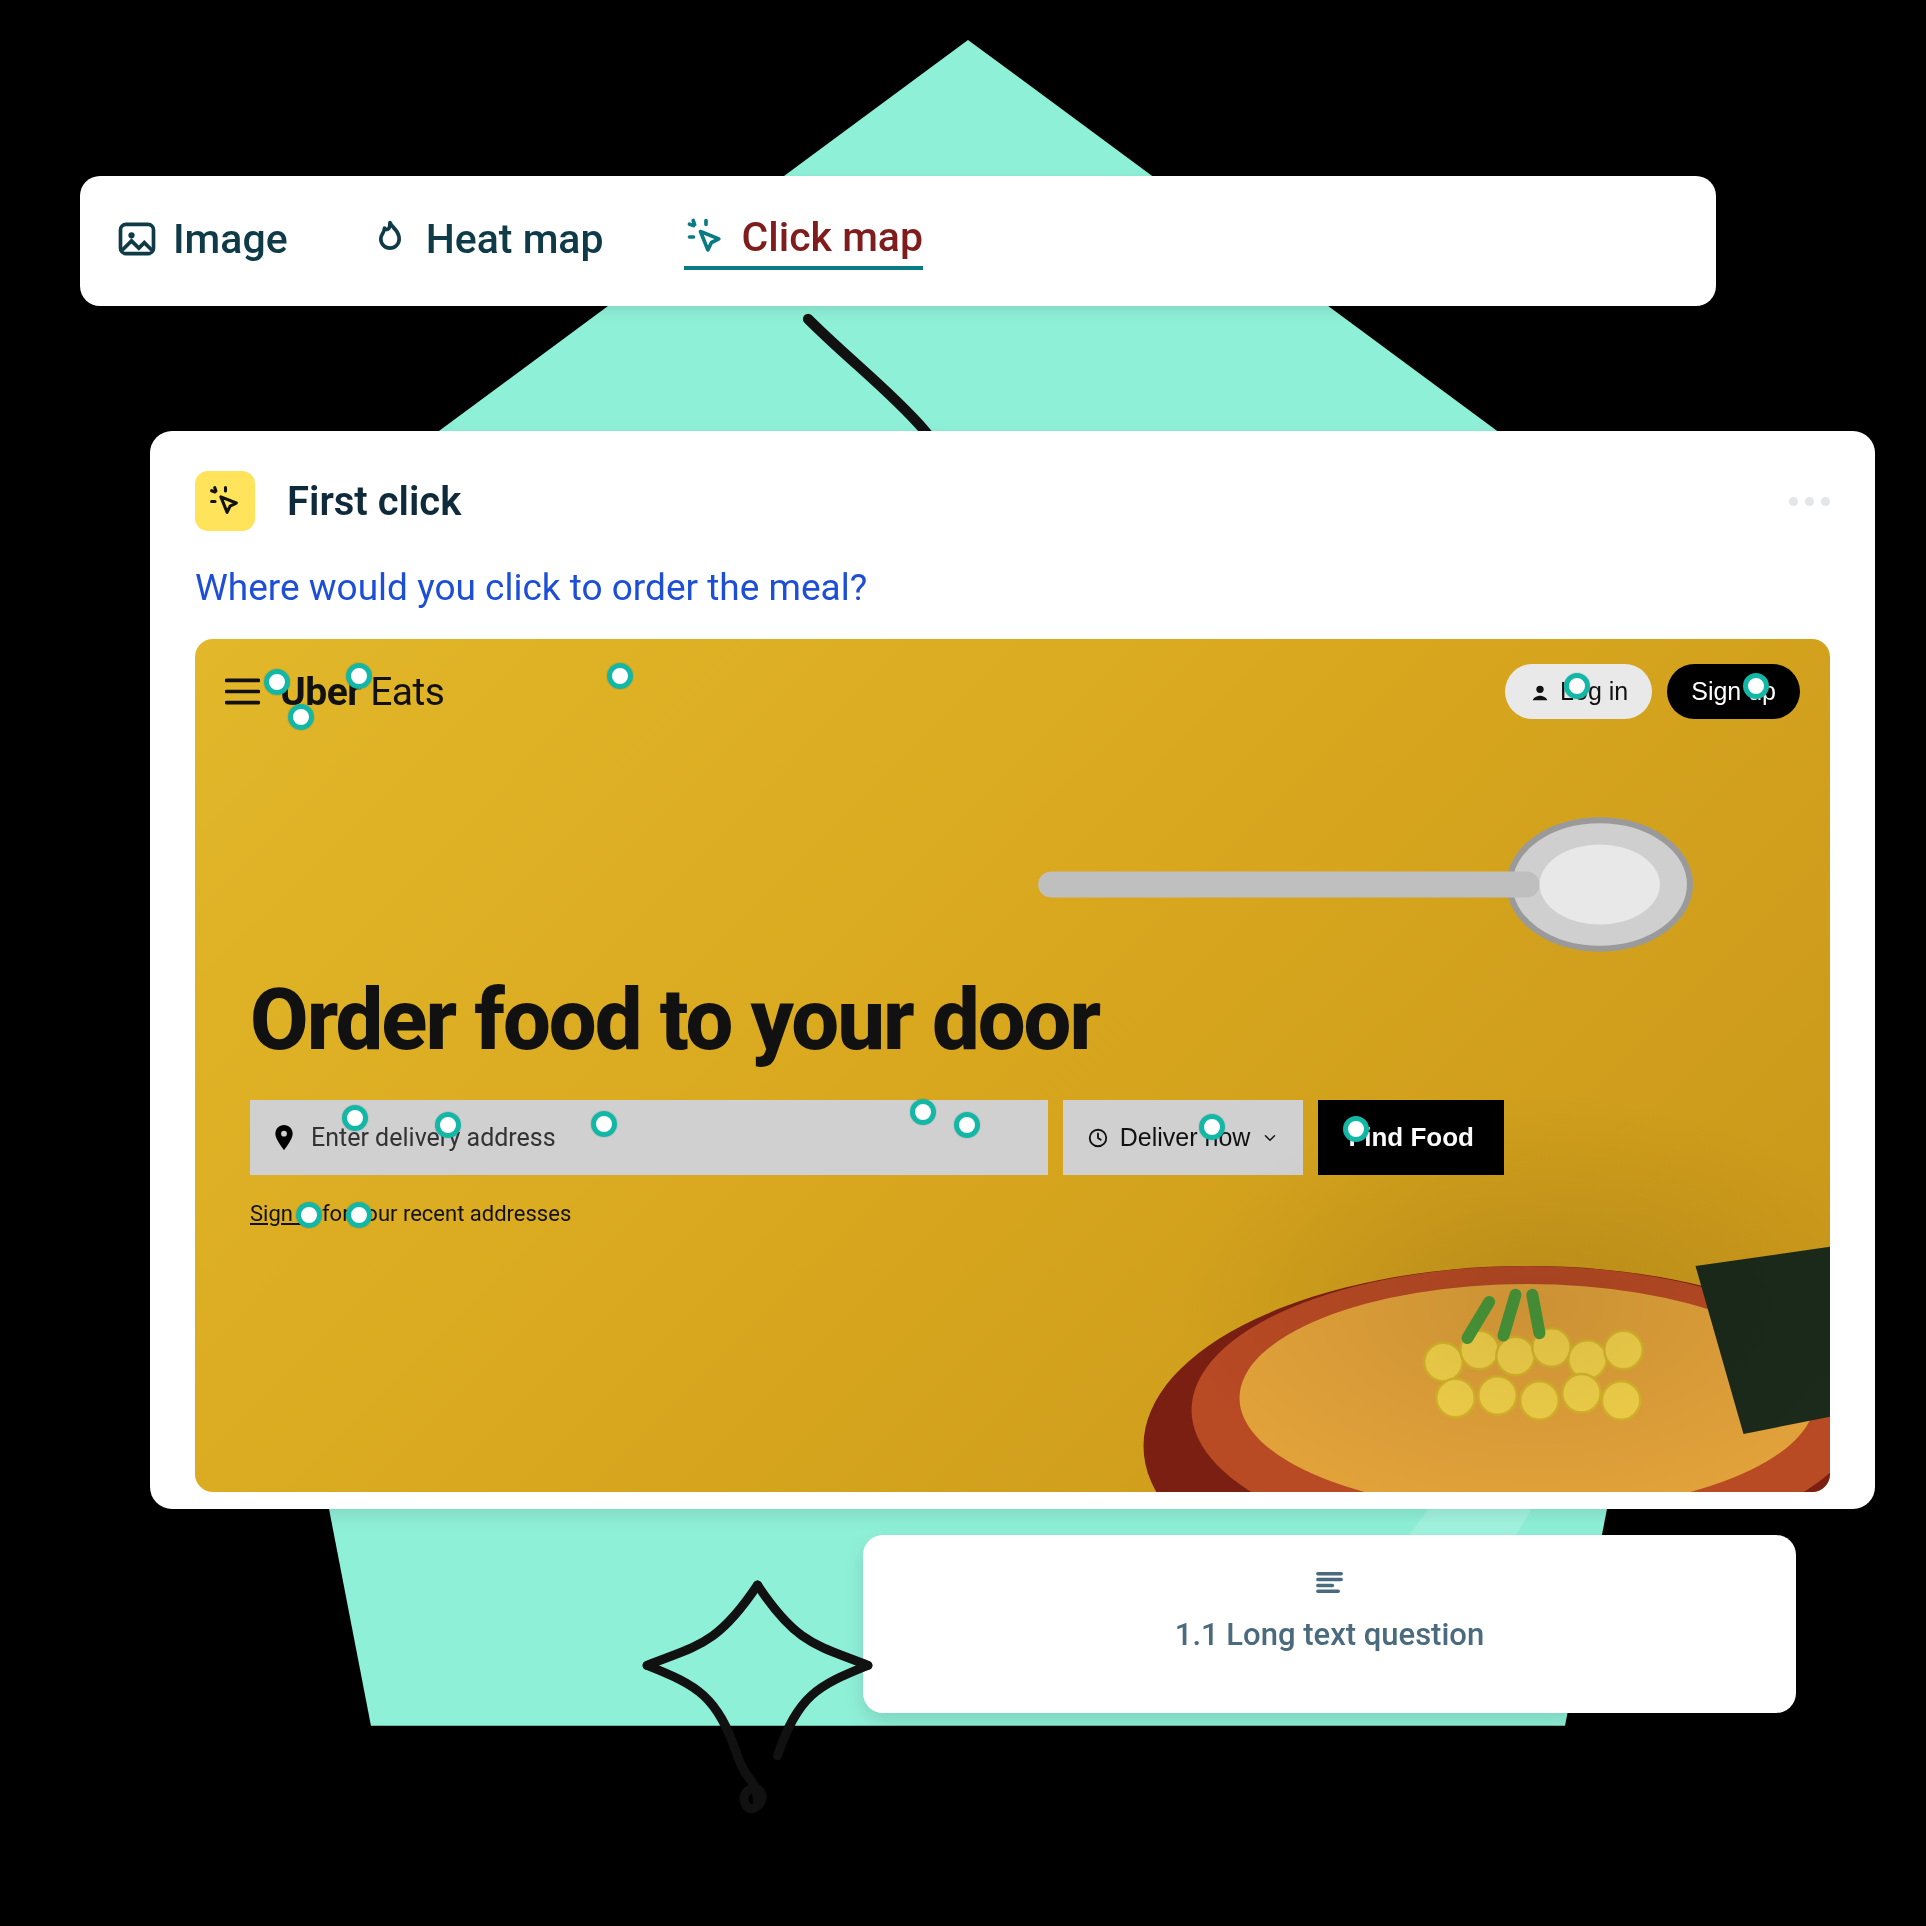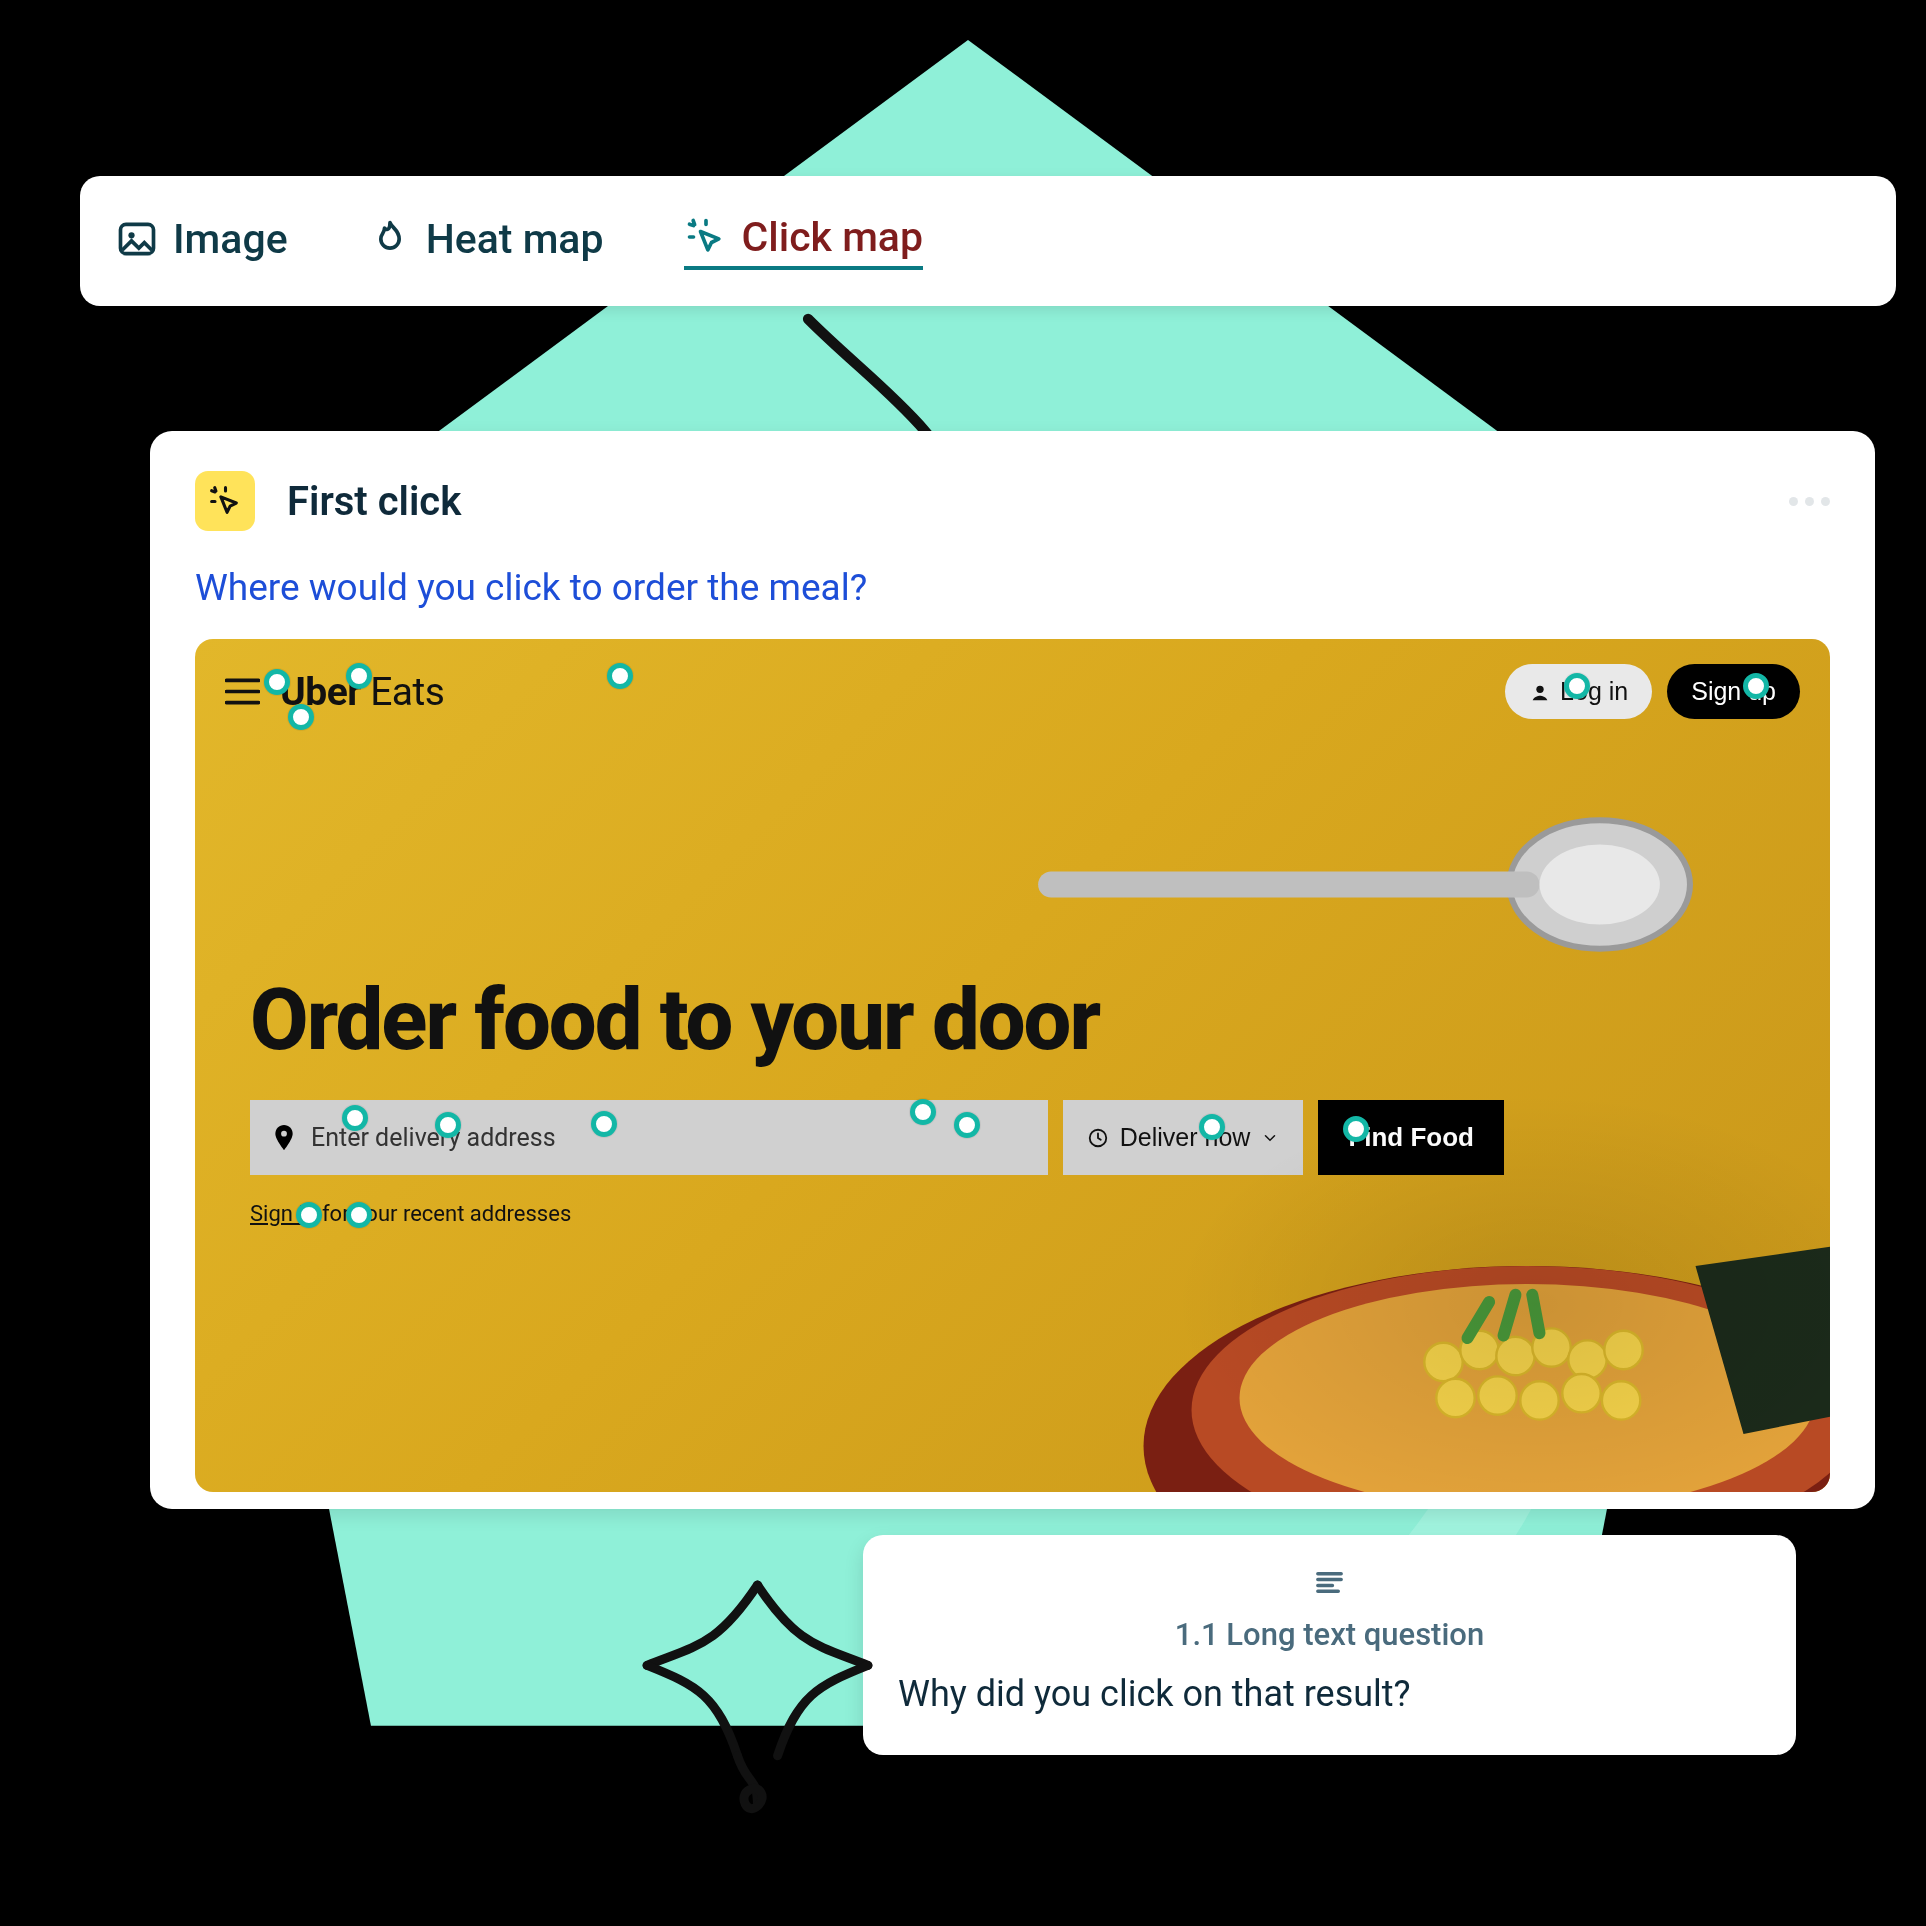--- a/index.html
+++ b/index.html
@@ -16,21 +16,21 @@
     position: absolute;
     left: 90px; top: 0;
     width: 1756px; height: 1906px;
     pointer-events: none;
   }
 
   
   .toolbar {
     position: absolute;
     left: 80px; top: 176px;
-    width: 1816px; height: 130px;
+    width: 1636px; height: 130px;
     background: #fff;
     border-radius: 20px;
     box-shadow: 0 4px 14px rgba(0,0,0,.10);
     display: flex;
     align-items: center;
     padding: 7px 35px;
     gap: 80px;
   }
   .tab {
     display: inline-flex; align-items: center; gap: 14px;
@@ -392,21 +392,20 @@
     </div>
 </div>
 
 <div class="followup">
   <div class="followup-row">
     <span class="ico"><svg viewBox="0 0 24 24" fill="none">
           <path d="M4 6h16M4 10h16M4 14h10M4 18h14" stroke="#4a6b7d" stroke-width="2.4" stroke-linecap="round"></path>
         </svg></span>
     <span class="followup-label">1.1 Long text question</span>
   </div>
-  <div class="followup-q">Why did you click on that result?</div>
 </div>
 
 <svg class="spark" viewBox="0 0 300 280">
   <g stroke="#111" stroke-width="9" fill="none" stroke-linecap="round">
     <path d="M150 30 C 110 90, 90 90, 40 110"></path>
     <path d="M150 30 C 190 90, 210 90, 260 110"></path>
     <path d="M40 110 C 90 130, 110 140, 130 200"></path>
     <path d="M260 110 C 210 130, 190 140, 170 200"></path>
     <path d="M130 200 C 140 230, 150 220, 150 250"></path>
     <path d="M150 250 c -10 10, -20 -10, -8 -16 c 10 -6, 18 8, 8 16 z"></path>

